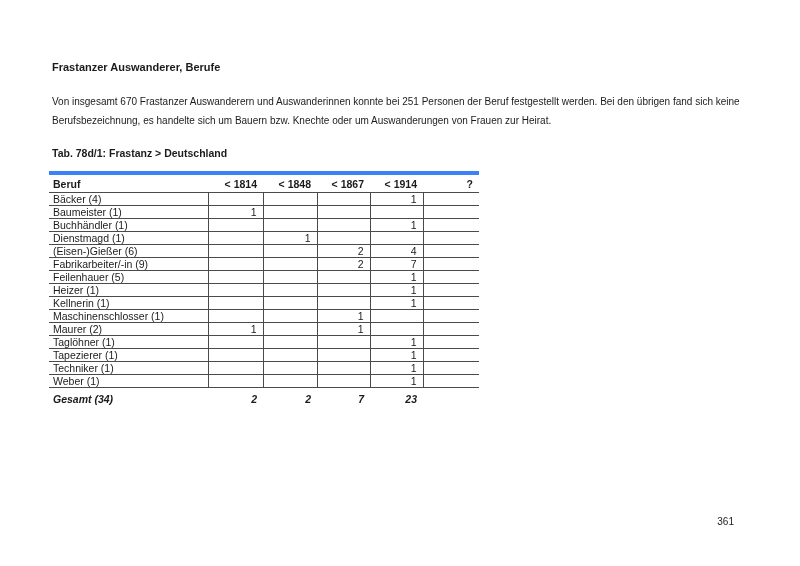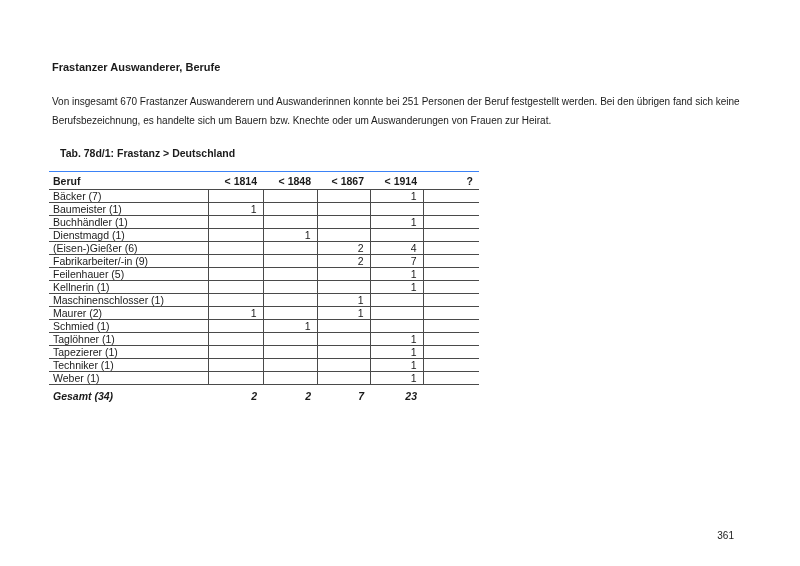--- a/index.html
+++ b/index.html
@@ -35,33 +35,32 @@
   .doc-paragraph div {
     white-space: nowrap;
   }
   .table-caption {
     position: absolute;
     left: 52px;
     top: 147px;
     font-size: 10.5px;
     font-weight: bold;
     white-space: nowrap;
-    margin-left: 8px;
   }
   table.berufe {
     position: absolute;
     left: 49px;
     top: 171px;
     width: 430px;
     border-collapse: collapse;
     table-layout: fixed;
     font-size: 10.5px;
   }
   table.berufe th {
-    border-top: 1px solid #3b82f6;
+    border-top: 4px solid #3b82f6;
     border-bottom: 1px solid #4a4a4a;
     font-weight: bold;
     height: 17px;
     padding: 0;
     vertical-align: middle;
   }
   table.berufe tbody td {
     border-bottom: 1px solid #4a4a4a;
     height: 12px;
     line-height: 12px;
@@ -85,21 +84,21 @@
   .c-beruf {
     text-align: left;
     padding-left: 4px !important;
   }
   .c-num {
     text-align: right;
     padding-right: 6px !important;
   }
   .page-number {
     position: absolute;
-    top: 530px;
+    top: 516px;
     right: 66px;
     font-size: 10px;
   }
 </style>
 </head>
 <body>
 
 <div class="page">
 
   <div class="doc-title">Frastanzer Auswanderer, Berufe</div>
@@ -125,21 +124,21 @@
         <th class="c-beruf">Beruf</th>
         <th class="c-num">&lt; 1814</th>
         <th class="c-num">&lt; 1848</th>
         <th class="c-num">&lt; 1867</th>
         <th class="c-num">&lt; 1914</th>
         <th class="c-num">?</th>
       </tr>
     </thead>
     <tbody>
         <tr>
-          <td class="c-beruf">Bäcker (7)</td>
+          <td class="c-beruf">Bäcker (4)</td>
           <td class="c-num"></td>
           <td class="c-num"></td>
           <td class="c-num"></td>
           <td class="c-num">1</td>
           <td class="c-num"></td>
         </tr>
         <tr>
           <td class="c-beruf">Baumeister (1)</td>
           <td class="c-num">1</td>
           <td class="c-num"></td>
@@ -181,48 +180,48 @@
         </tr>
         <tr>
           <td class="c-beruf">Feilenhauer (5)</td>
           <td class="c-num"></td>
           <td class="c-num"></td>
           <td class="c-num"></td>
           <td class="c-num">1</td>
           <td class="c-num"></td>
         </tr>
         <tr>
+          <td class="c-beruf">Heizer (1)</td>
+          <td class="c-num"></td>
+          <td class="c-num"></td>
+          <td class="c-num"></td>
+          <td class="c-num">1</td>
+          <td class="c-num"></td>
+        </tr>
+        <tr>
           <td class="c-beruf">Kellnerin (1)</td>
           <td class="c-num"></td>
           <td class="c-num"></td>
           <td class="c-num"></td>
           <td class="c-num">1</td>
           <td class="c-num"></td>
         </tr>
         <tr>
           <td class="c-beruf">Maschinenschlosser (1)</td>
           <td class="c-num"></td>
           <td class="c-num"></td>
           <td class="c-num">1</td>
           <td class="c-num"></td>
           <td class="c-num"></td>
         </tr>
         <tr>
           <td class="c-beruf">Maurer (2)</td>
           <td class="c-num">1</td>
           <td class="c-num"></td>
           <td class="c-num">1</td>
-          <td class="c-num"></td>
-          <td class="c-num"></td>
-        </tr>
-        <tr>
-          <td class="c-beruf">Schmied (1)</td>
-          <td class="c-num"></td>
-          <td class="c-num">1</td>
-          <td class="c-num"></td>
           <td class="c-num"></td>
           <td class="c-num"></td>
         </tr>
         <tr>
           <td class="c-beruf">Taglöhner (1)</td>
           <td class="c-num"></td>
           <td class="c-num"></td>
           <td class="c-num"></td>
           <td class="c-num">1</td>
           <td class="c-num"></td>

